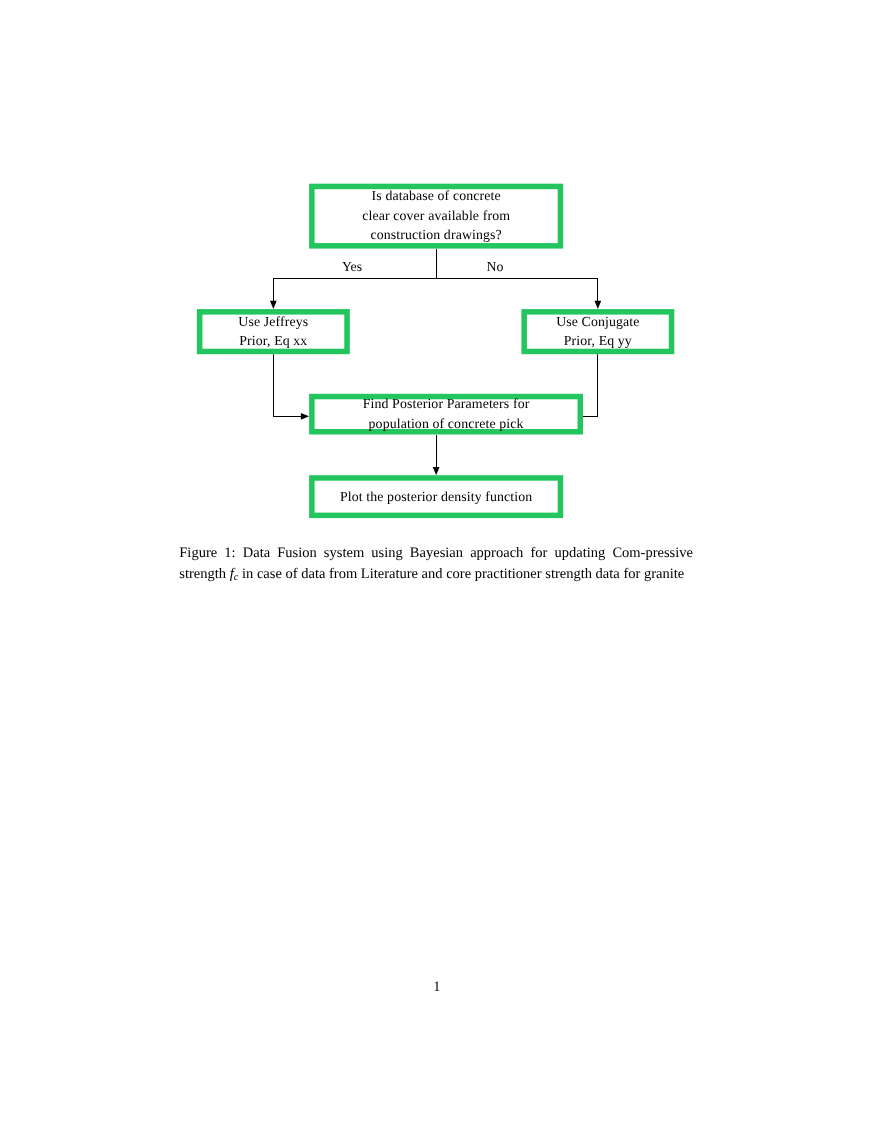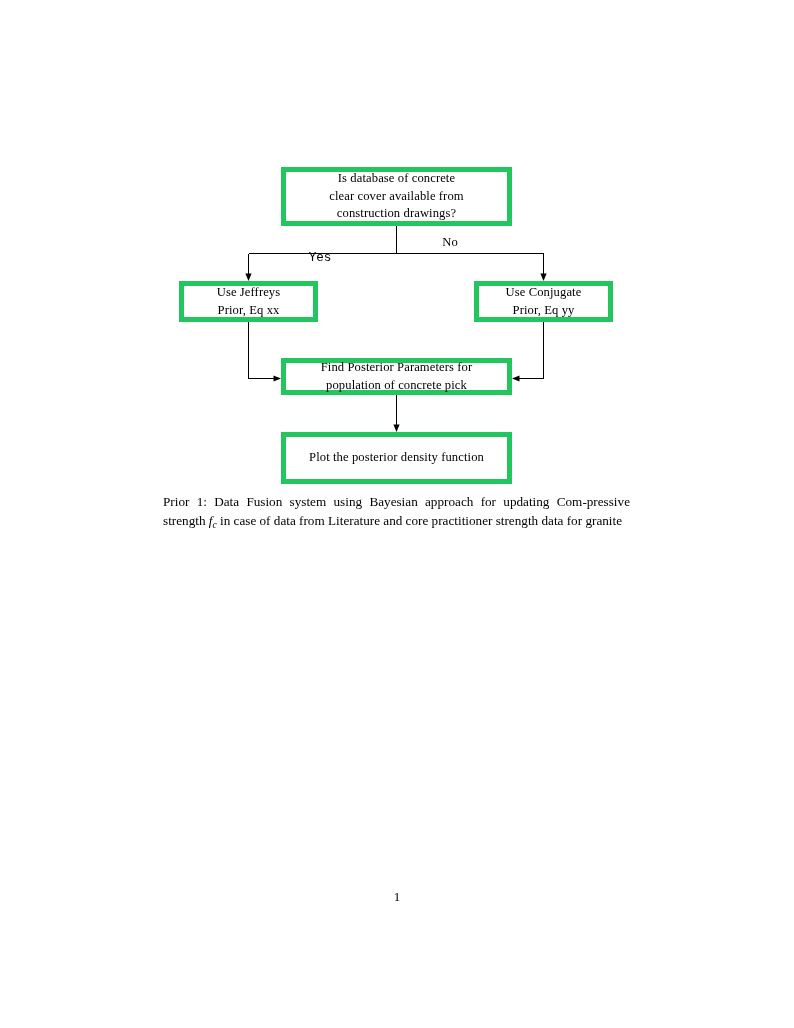--- a/index.html
+++ b/index.html
@@ -36,32 +36,32 @@
     letter-spacing: 0.1px;
   }
   .node .ln { display: block; white-space: nowrap; }
 
   
   #node-decision { left: 281px; top: 167px; width: 231px; height: 59px; }
   
   #node-jeffreys  { left: 179px; top: 281px; width: 139px; height: 41px; }
   #node-conjugate { left: 474px; top: 281px; width: 139px; height: 41px; }
   
-  #node-posterior { left: 281px; top: 358px; width: 231px; height: 37px; }
-  #node-plot      { left: 281px; top: 432px; width: 231px; height: 52px; }
+  #node-posterior { left: 281px; top: 358px; width: 249px; height: 37px; }
+  #node-plot      { left: 281px; top: 432px; width: 231px; height: 39px; }
 
   
   .branch-label {
     position: absolute;
     font-size: 12.6px;
     line-height: 1;
     white-space: nowrap;
     text-align: center;
   }
-  #label-yes { left: 282px; top: 252px; width: 76px; font-family: Liberation Mono, monospace; }
+  #label-yes { left: 282px; top: 236px; width: 76px; }
   #label-no  { left: 412px; top: 236px; width: 76px; }
 
   
   .connectors { position: absolute; left: 0; top: 0; width: 794px; height: 500px; pointer-events: none; }
 
   
   .caption {
     position: absolute;
     left: 163px;
     top: 492px;
@@ -149,17 +149,17 @@
       <span class="ln">Find Posterior Parameters for</span>
       <span class="ln">population of concrete pick</span>
     </div>
 
     <div class="node" id="node-plot">
       <span class="ln">Plot the posterior density function</span>
     </div>
 
   </div>
 
-  <div class="caption"><span class="cap-label">Prior 1:</span><span> Data Fusion system using Bayesian approach for updating Com-pressive strength </span><span class="math-i">f</span><span class="math-sub">c</span><span> in case of data from Literature and core practitioner strength data for granite</span></div>
+  <div class="caption"><span class="cap-label">Figure 1:</span><span> Data Fusion system using Bayesian approach for updating Com-pressive strength </span><span class="math-i">f</span><span class="math-sub">c</span><span> in case of data from Literature and core practitioner strength data for granite</span></div>
 
   <div class="folio">1</div>
 
 </div>
 
 </body></html>

